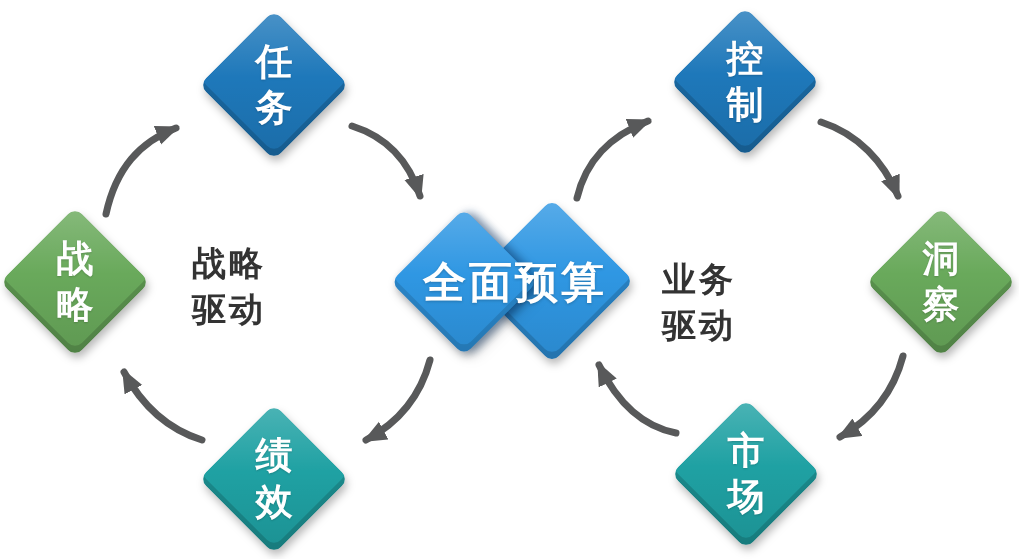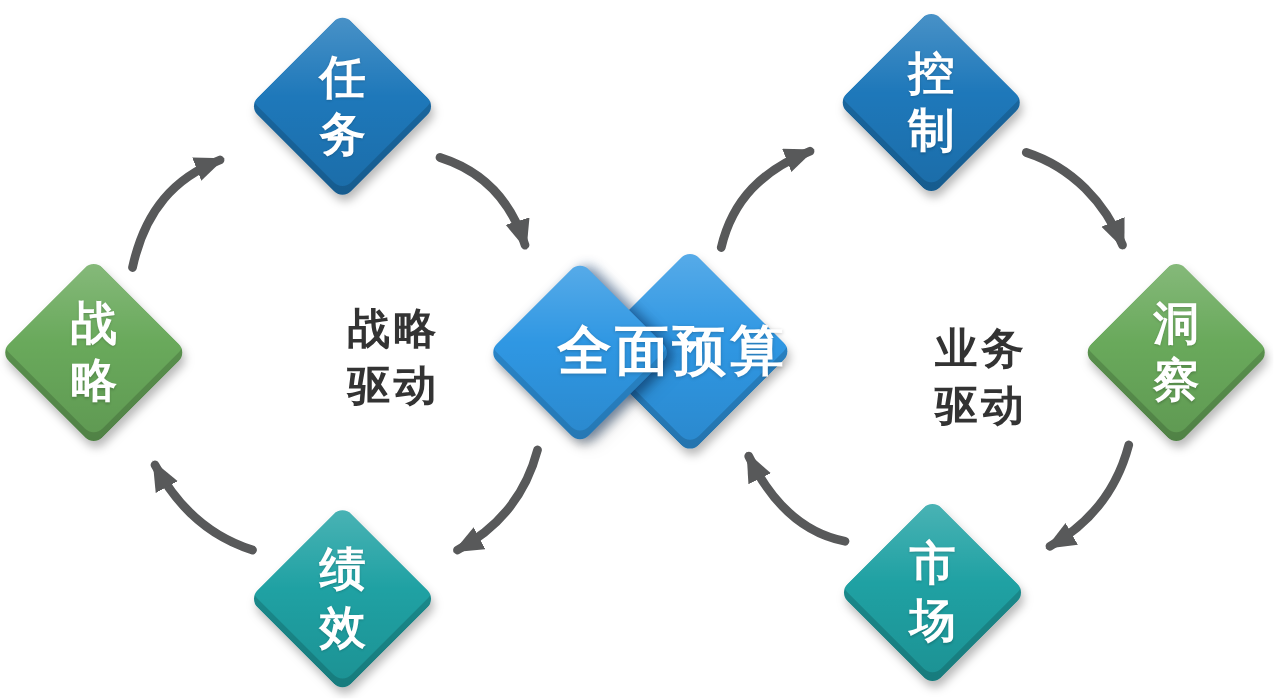--- a/index.html
+++ b/index.html
@@ -22,26 +22,26 @@
     box-shadow:inset -5px -5px 0 rgba(0,0,0,0.15);
   }
   .shape.front-overlap{box-shadow:inset -5px -5px 0 rgba(0,0,0,0.12),4px -4px 9px rgba(8,56,110,0.45);}
 
   .nlabel{
     position:absolute;z-index:6;width:80px;text-align:center;
     font-size:37px;line-height:46px;font-weight:bold;color:#ffffff;
     white-space:pre-line;text-shadow:0 1px 2px rgba(0,0,0,0.18);pointer-events:none;
   }
   .center-label{
-    position:absolute;z-index:6;left:400px;top:255px;width:230px;text-align:right;
+    position:absolute;z-index:6;left:400px;top:255px;width:230px;text-align:center;
     font-size:43px;line-height:54px;font-weight:bold;color:#ffffff;letter-spacing:3px;
-    text-shadow:0 1px 3px rgba(0,0,0,0.22);pointer-events:none;white-space:nowrap;font-family:Liberation Serif, serif;
+    text-shadow:0 1px 3px rgba(0,0,0,0.22);pointer-events:none;white-space:nowrap;
   }
   .caption{
-    position:absolute;z-index:6;width:160px;text-align:right;
+    position:absolute;z-index:6;width:160px;text-align:left;
     font-size:34px;line-height:46px;font-weight:bold;letter-spacing:3px;
     color:var(--caption-color,#333);white-space:pre-line;pointer-events:none;
   }
 
   .arrows{position:absolute;left:0;top:0;z-index:5;pointer-events:none;}
   .arrow{fill:none;stroke:var(--arrow-color,#58595a);stroke-width:7;stroke-linecap:round;}
   #ah path{fill:var(--arrow-color,#58595a);}
 </style>
 </head>
 <body>

